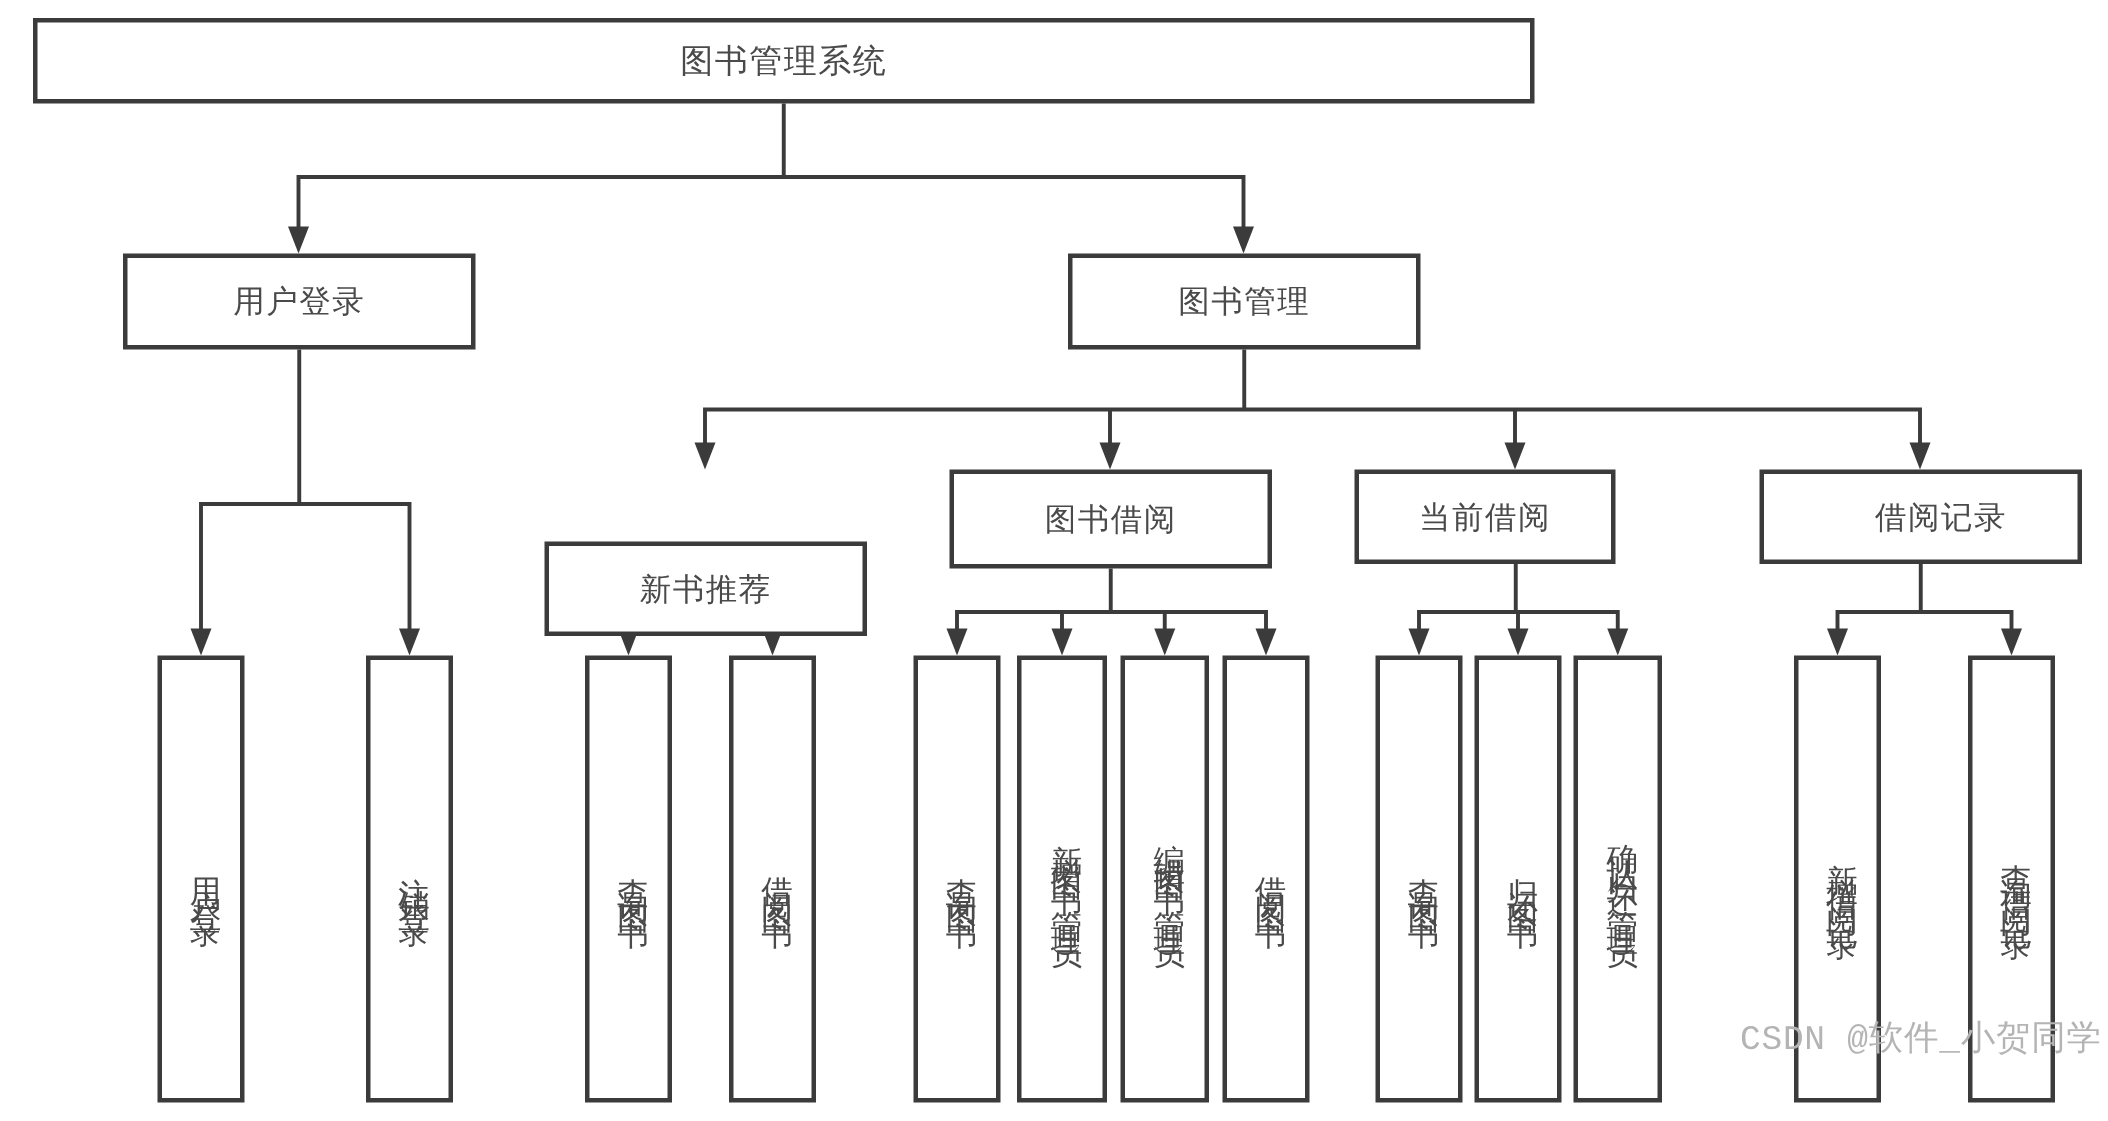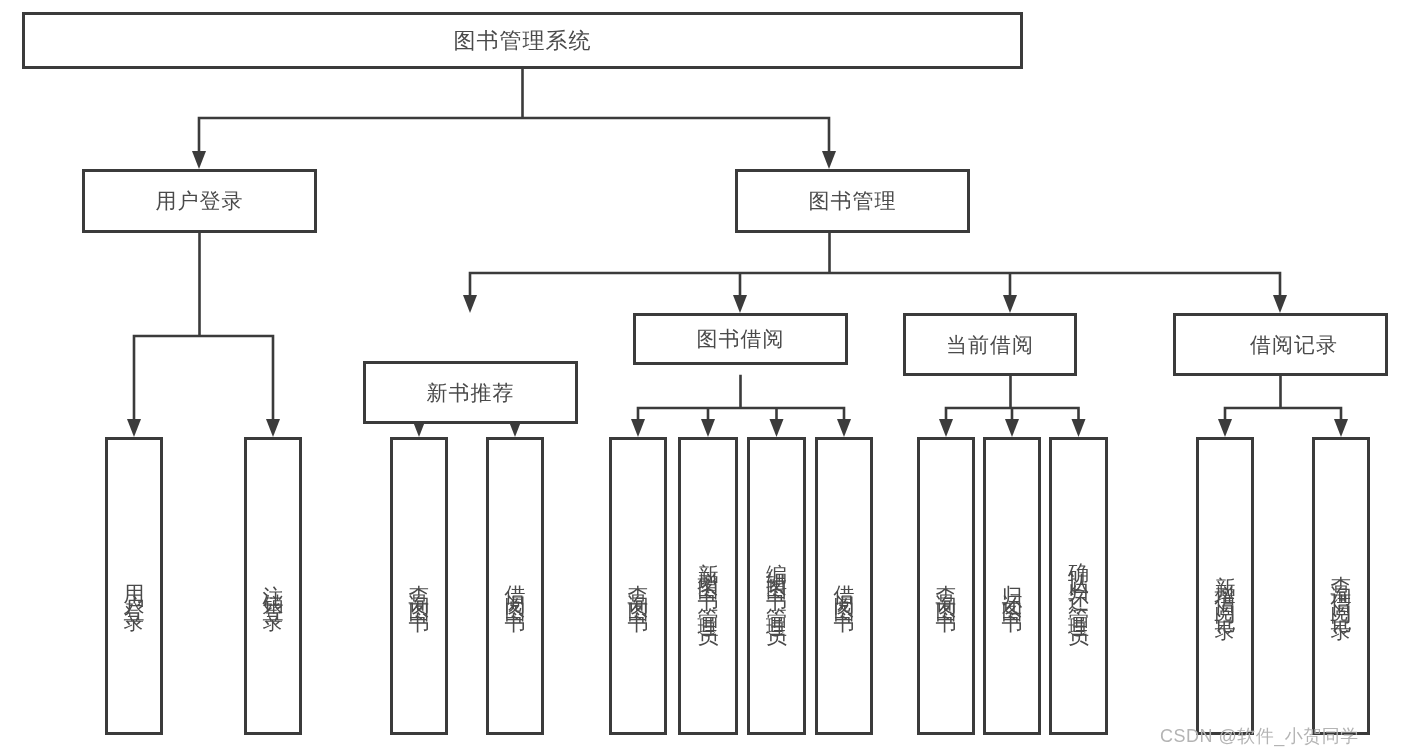--- a/index.html
+++ b/index.html
@@ -1,44 +1,44 @@
 <!DOCTYPE html>
 <html><head>
 <meta charset="utf-8">
 <style>
   html, body { margin: 0; padding: 0; background: #ffffff; }
   .canvas {
     position: relative;
     width: 1405px;
     height: 747px;
     background: #ffffff;
-    font-family: Liberation Sans, sans-serif;
+    font-family: Liberation Mono, monospace;
     overflow: hidden;
   }
   .connectors {
     position: absolute;
     left: 0; top: 0;
     width: 1405px; height: 747px;
   }
   .node {
     position: absolute;
     box-sizing: border-box;
     border: 3px solid #3b3b3b;
     background: #ffffff;
     color: #4a4a4a;
     display: flex;
     align-items: center;
     justify-content: center;
   }
   .h-node { font-size: 21px; letter-spacing: 1px; }
   #n-root { left: 22px; top: 12px; width: 1001px; height: 57px; font-size: 22px; }
   #n-user-login { left: 82px;  top: 169px; width: 235px; height: 64px; }
-  #n-book-mgmt { left: 712px; top: 169px; width: 235px; height: 64px; margin-left: 23px; }
+  #n-book-mgmt { left: 712px; top: 169px; width: 235px; height: 64px; }
   #n-l3-b { left: 363px;  top: 313px; width: 215px; height: 63px; margin-top: 48px; }
-  #n-l3-c { left: 633px;  top: 313px; width: 215px; height: 52px; }
+  #n-l3-c { left: 633px;  top: 313px; width: 215px; height: 66px; }
   #n-l3-d { left: 903px;  top: 313px; width: 174px; height: 63px; }
   #n-l3-e { left: 1173px; top: 313px; width: 215px; height: 63px; padding-left: 27px; }
   .v-node { top: 437px; height: 298px; width: 58px; }
   .v-node .v-text {
     writing-mode: vertical-rl;
     text-orientation: mixed;
     font-size: 21px;
     line-height: 1.05;
     letter-spacing: 9px;
     white-space: nowrap;
@@ -52,22 +52,22 @@
   #n-leaf-c3 { left: 747px; width: 59px; }
   #n-leaf-c4 { left: 815px; }
   #n-leaf-d1 { left: 917px; }
   #n-leaf-d2 { left: 983px; }
   #n-leaf-d3 { left: 1049px; width: 59px; }
   #n-leaf-e1 { left: 1196px; }
   #n-leaf-e2 { left: 1312px; }
   .watermark {
     position: absolute;
     left: 1160px;
-    top: 724px;
-    font-size: 18px;
+    top: 676px;
+    font-size: 23px;
     letter-spacing: 0.5px;
     color: #b4b4b4;
     white-space: nowrap;
   }
 </style>
 </head>
 <body>
 
 <div class="canvas">
 

